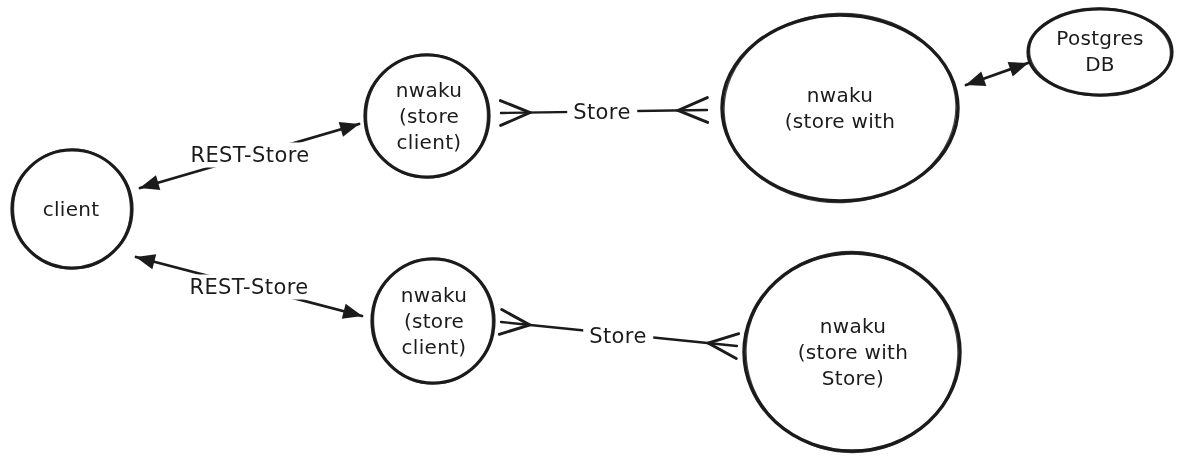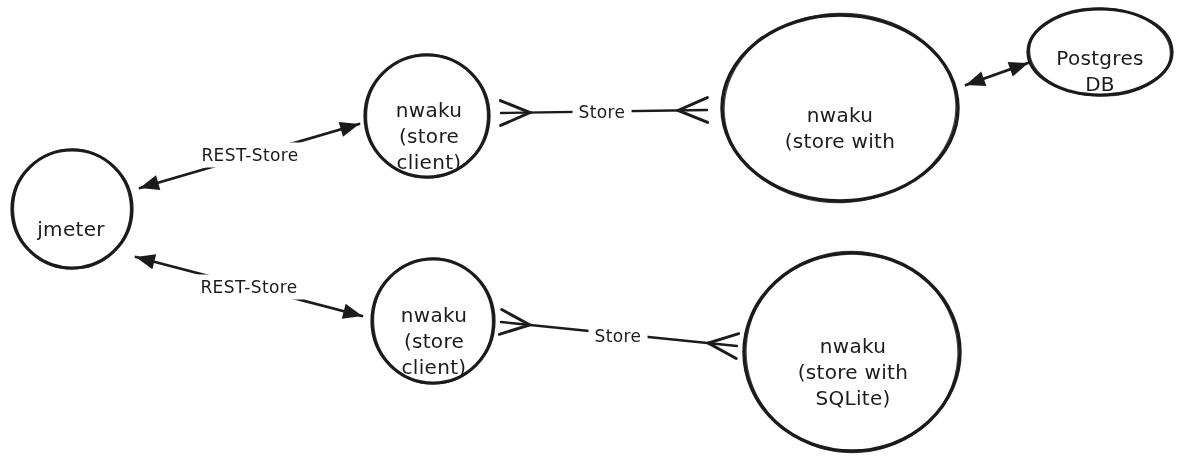--- a/index.html
+++ b/index.html
@@ -15,29 +15,29 @@
     background: var(--bg);
   }
   .canvas svg { position: absolute; left: 0; top: 0; }
   .node-label {
     position: absolute;
     transform: translate(-50%, -50%);
     display: flex; flex-direction: column; 
     color: var(--ink);
     font-size: 20px; line-height: 26px;
     letter-spacing: 0.3px;
-    text-align: center; white-space: nowrap; margin-top: 20px;
+    text-align: center; white-space: nowrap;
   }
   .edge-label {
     position: absolute;
     transform: translate(-50%, -50%);
     color: var(--ink);
     background: var(--bg);
     padding: 0 6px;
-    font-size: 17px; line-height: 25px;
+    font-size: 21px; line-height: 25px;
     letter-spacing: 0.4px;
     white-space: nowrap;
   }
   .shape { stroke: var(--ink); fill: none; }
   .edge  { stroke: var(--ink); fill: none; }
 </style>
 </head>
 <body>
 
 <div class="canvas">
@@ -82,21 +82,21 @@
         <ellipse class="shape" cx="433" cy="321" rx="59.5" ry="63" stroke-width="1.4" opacity="0.8" transform="rotate(-3 433 321)"></ellipse>
       </g>
       <g>
         <ellipse class="shape" cx="852" cy="352" rx="108" ry="99" stroke-width="3.4"></ellipse>
         <ellipse class="shape" cx="852" cy="352" rx="106" ry="100.5" stroke-width="1.4" opacity="0.8" transform="rotate(3 852 352)"></ellipse>
       </g>
     </g>
   </svg>
 
   <div class="node-label" style="left:71px; top:209px">
-    <span>jmeter</span>
+    <span>client</span>
   </div>
 
   <div class="node-label" style="left:429px; top:116px">
     <span>nwaku</span>
     <span>(store</span>
     <span>client)</span>
   </div>
 
   <div class="node-label" style="left:840px; top:108px">
     <span>nwaku</span>
@@ -110,21 +110,21 @@
 
   <div class="node-label" style="left:434px; top:321px">
     <span>nwaku</span>
     <span>(store</span>
     <span>client)</span>
   </div>
 
   <div class="node-label" style="left:853px; top:352px">
     <span>nwaku</span>
     <span>(store with</span>
-    <span>SQLite)</span>
+    <span>Store)</span>
   </div>
 
   <div class="edge-label" style="left:250px; top:155px">REST-Store</div>
 
   <div class="edge-label" style="left:602px; top:112px">Store</div>
 
   <div class="edge-label" style="left:249px; top:287px">REST-Store</div>
 
   <div class="edge-label" style="left:618px; top:336px">Store</div>
 

